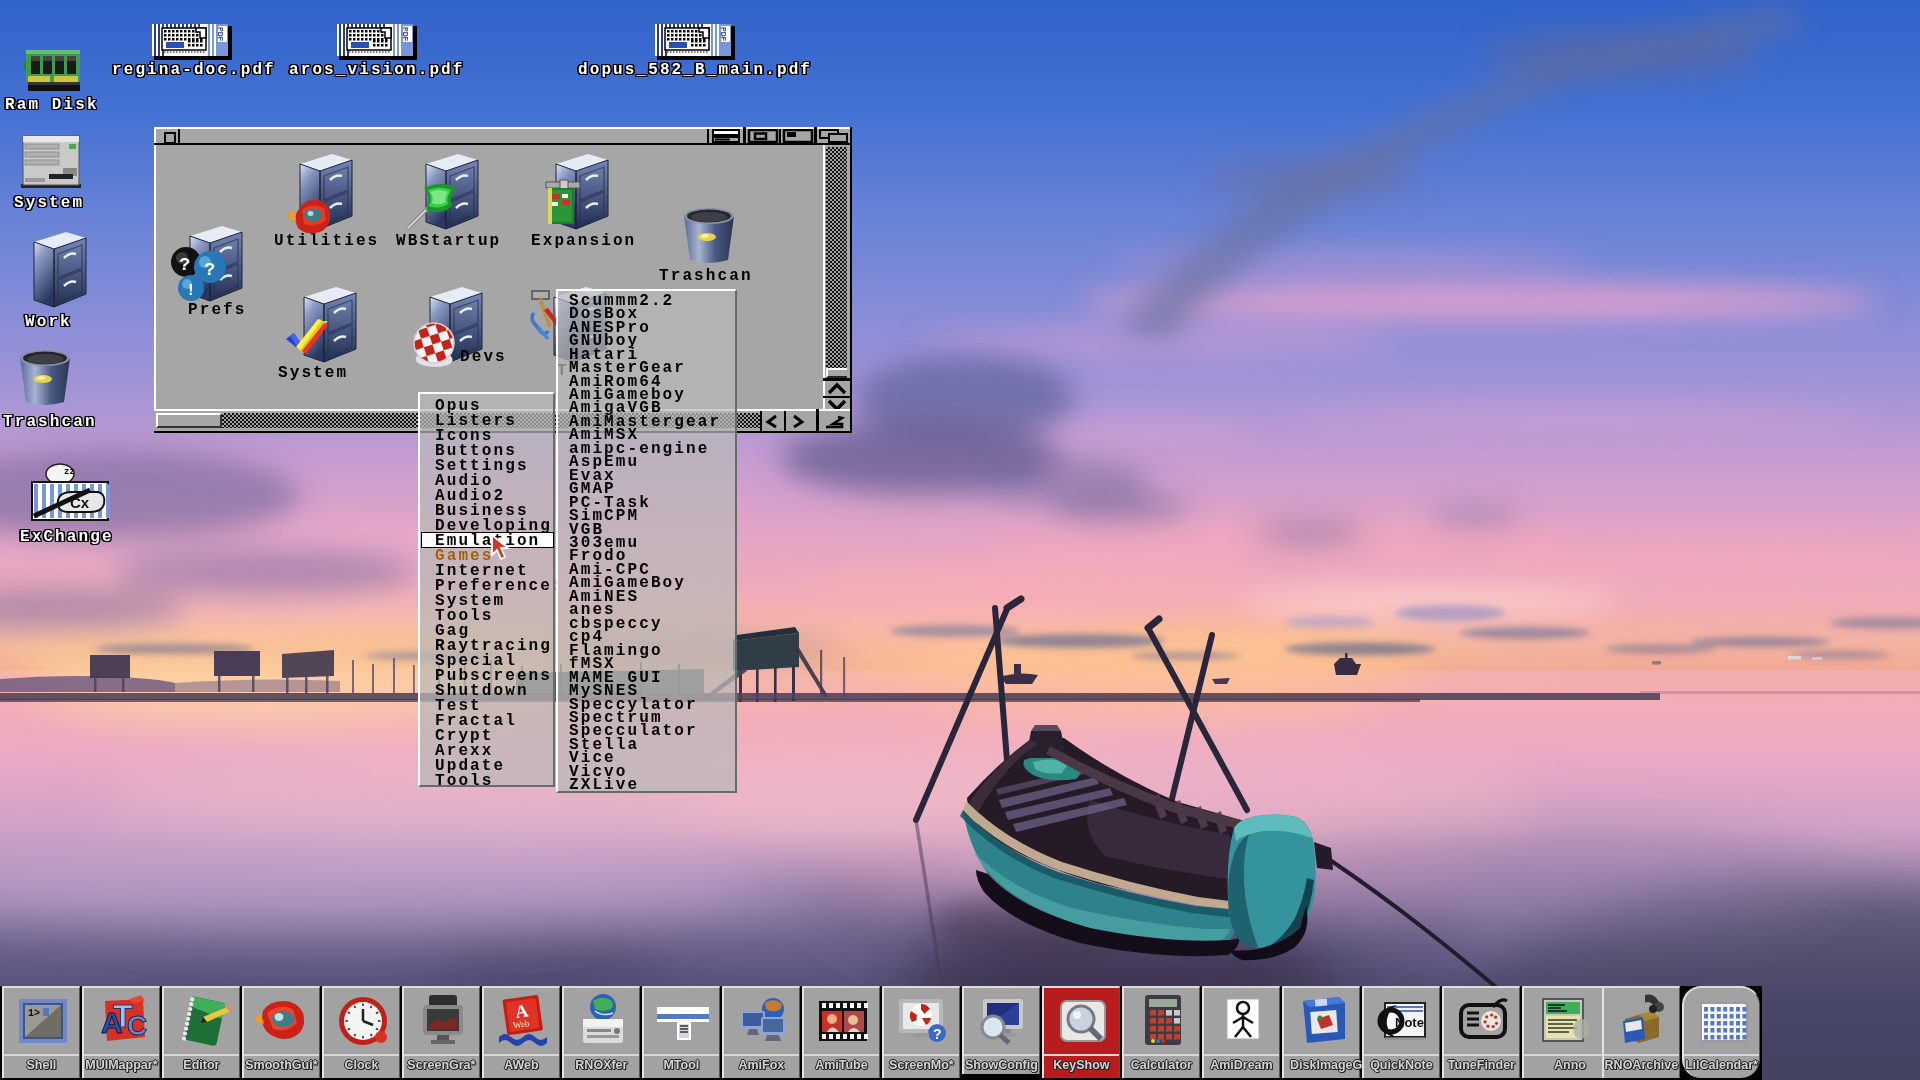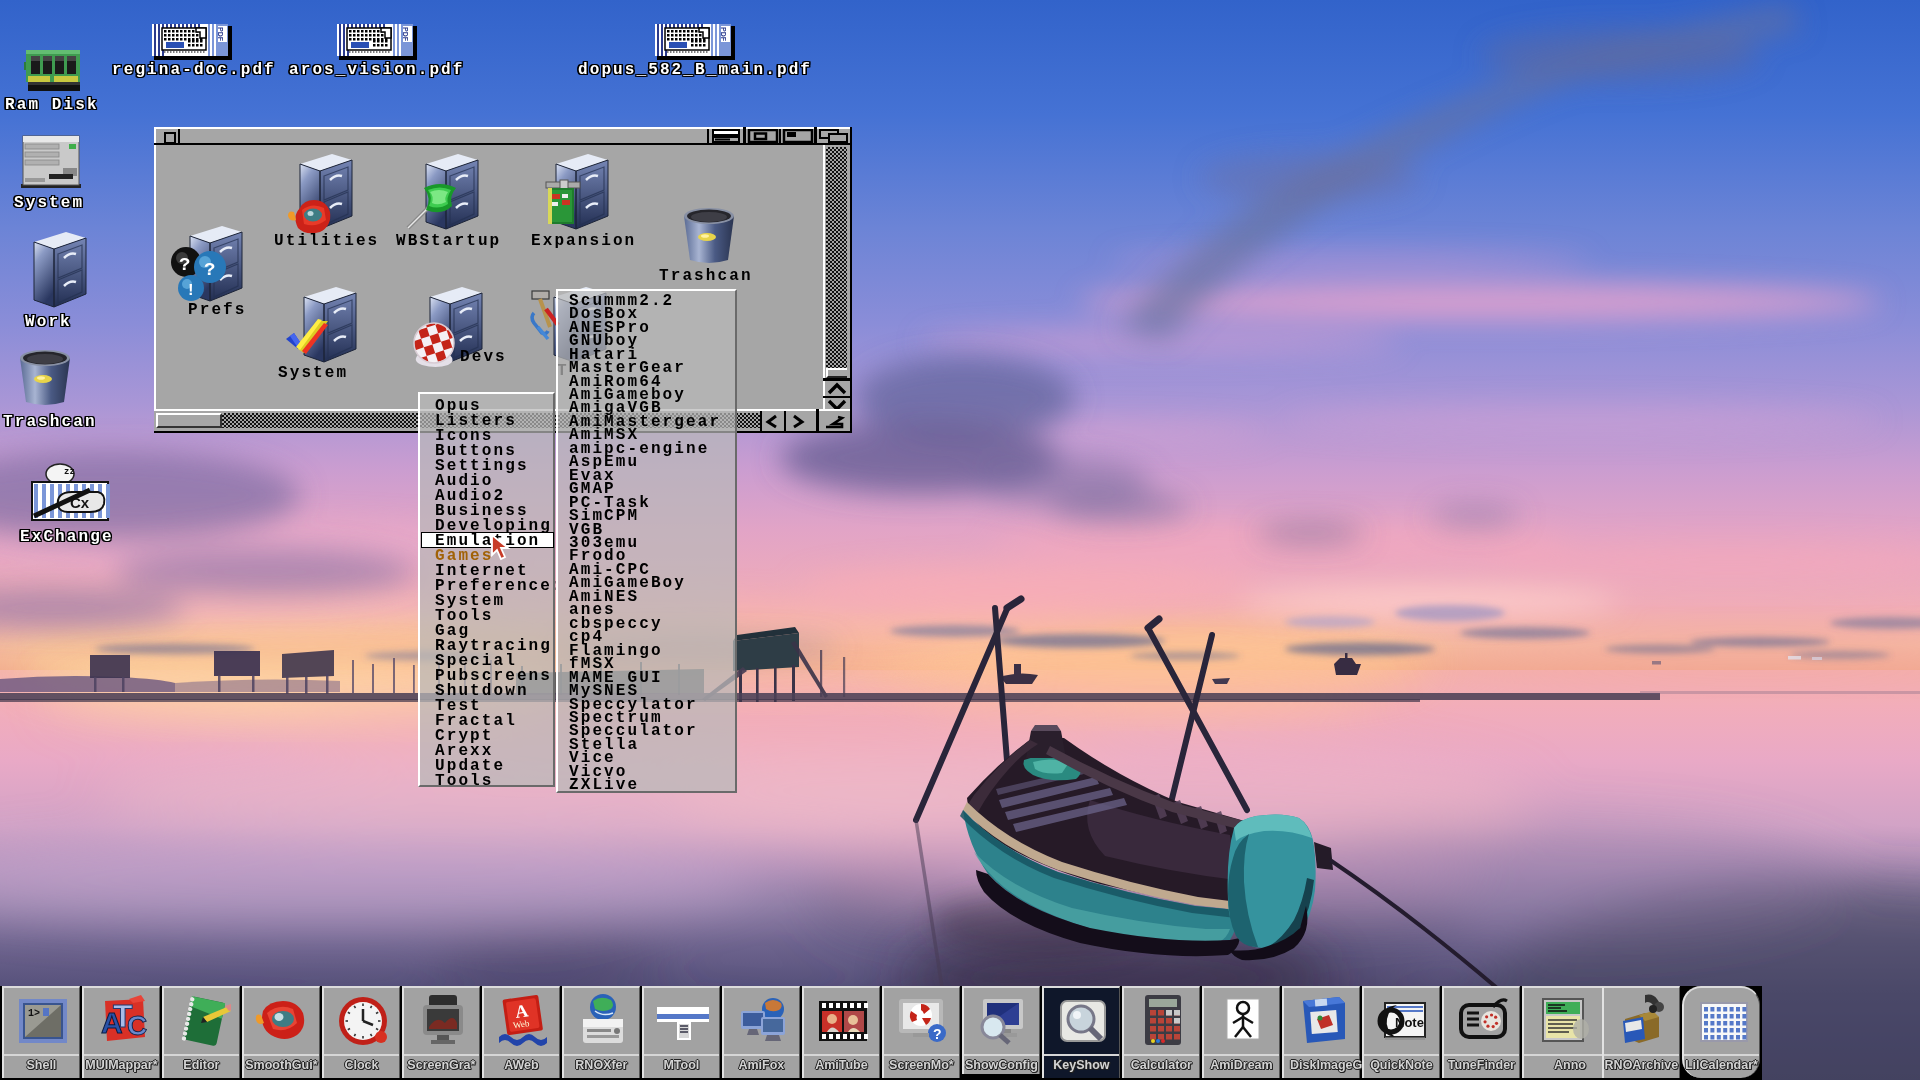--- a/index.html
+++ b/index.html
@@ -1195,21 +1195,21 @@
           <rect x="12" y="10" width="32" height="22" fill="#20307c"></rect>
 <path d="M12,32 L44,10 L44,32 Z" fill="#35459c" opacity="0.7"></path>
 <rect x="20" y="36" width="16" height="4" fill="#888"></rect>
           <rect x="14" y="40" width="28" height="4" fill="#999"></rect>
 <circle cx="18" cy="34" r="11" fill="#d8e8f0" stroke="#889" stroke-width="3"></circle>
 <line x1="25" y1="42" x2="34" y2="50" stroke="#667" stroke-width="5"></line>
         </svg>
  <div style="position:absolute;left:0;right:0;top:66px;height:1.5px;background:#d6d6d6;"></div>
  <div class="dlbl" style="top:70px;">ShowConfig</div>
 </div>
-      <div class="abs" style="left:1042.0px;top:0px;width:77.8px;height:92px;background:#0f172a;border-left:2px solid #e2e2e2;border-top:2px solid #dcdcdc;border-right:1px solid #555;box-sizing:border-box;">
+      <div class="abs" style="left:1042.0px;top:0px;width:77.8px;height:92px;background:#b91c1c;border-left:2px solid #e2e2e2;border-top:2px solid #dcdcdc;border-right:1px solid #555;box-sizing:border-box;">
  <svg style="position:absolute;left:11px;top:5px" width="56" height="56" viewBox="0 0 56 56">
           <rect x="6" y="8" width="44" height="40" rx="6" fill="#e8e8e4" stroke="#999" stroke-width="2"></rect>
 <circle cx="26" cy="26" r="13" fill="#c8d4dc" stroke="#778" stroke-width="3"></circle>
 <circle cx="22" cy="22" r="4" fill="#f0f4f8"></circle>
 <line x1="35" y1="35" x2="46" y2="46" stroke="#667" stroke-width="6"></line>
         </svg>
  <div style="position:absolute;left:0;right:0;top:66px;height:1.5px;background:#d6d6d6;"></div>
  <div class="dlbl" style="top:70px;">KeyShow</div>
 </div>
       <div class="abs" style="left:1122.0px;top:0px;width:77.8px;height:92px;background:#a2a2a2;border-left:2px solid #e2e2e2;border-top:2px solid #dcdcdc;border-right:1px solid #555;box-sizing:border-box;">

